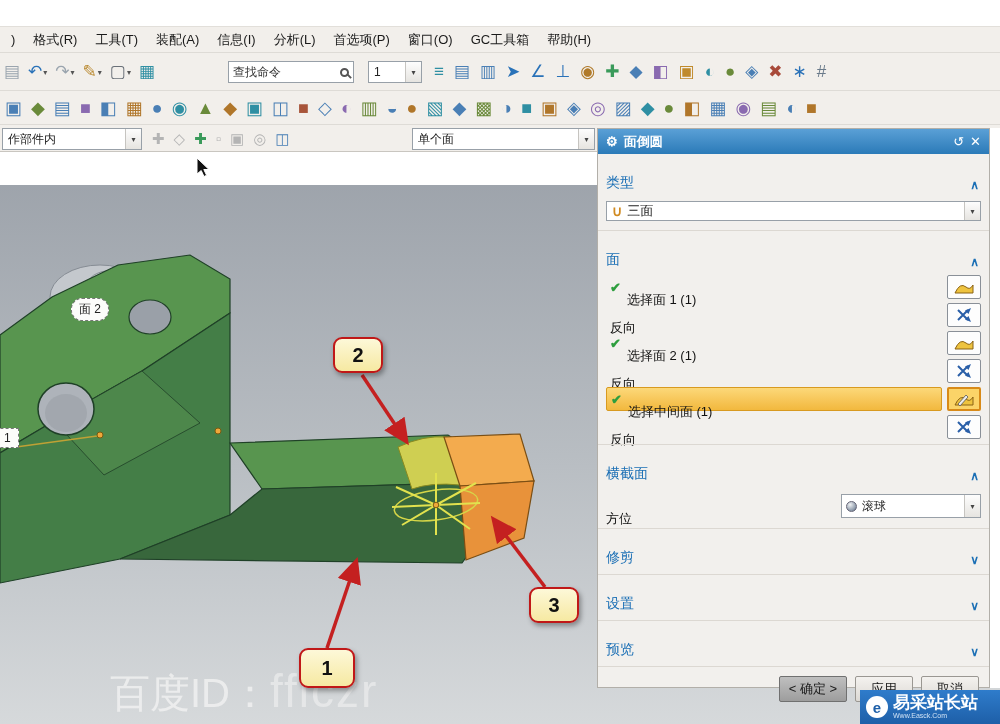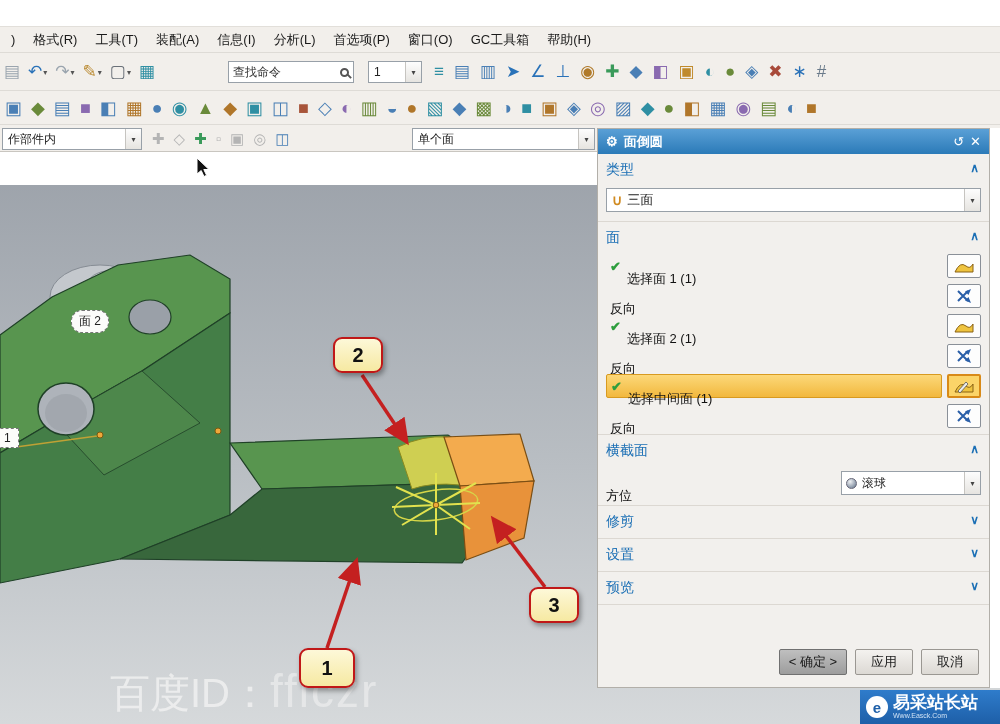--- a/index.html
+++ b/index.html
@@ -58,21 +58,21 @@
   .b2 { left:333px; top:185px; }
   .b3 { left:529px; top:435px; }
 
   
   .panel { position:absolute; top:128px; left:597px; width:393px; height:560px; background:#f2f0ed;
            border:1px solid #b2afa9; z-index:10; display:flex; flex-direction:column; }
   .panel-h { height:25px; flex:none; display:flex; align-items:center; gap:6px; padding:0 8px;
              background:linear-gradient(180deg,#5aa0d6,#2b7ab8); color:#fff; font-size:13px; font-weight:bold; }
   .panel-h .spacer { flex:1; }
   .ph-btn { color:#fff; font-size:13px; font-weight:normal; cursor:default; }
-  .sec-h { display:flex; justify-content:space-between; align-items:flex-start; padding:7px 10px 4px 8px; color:#1b6fb5; font-size:14px; }
+  .sec-h { display:flex; justify-content:space-between; align-items:flex-end; padding:20px 10px 4px 8px; color:#1b6fb5; font-size:14px; }
   .chev { font-weight:bold; font-size:12px; color:#1b6fb5; }
   .divider { border-top:1px solid #dcd8d2; margin:3px 0 0 0; }
   .pcombo { margin:5px 8px 6px 8px; height:24px; }
   .pcombo .ct { font-size:13px; display:flex; align-items:center; gap:5px; }
   .u-icon { color:#d08a20; font-weight:bold; font-size:14px; }
   .prow { display:flex; align-items:center; gap:5px; padding:2px 8px; height:30px; }
   .rowbody { flex:1; display:flex; align-items:center; gap:6px; height:24px; padding:0 4px; }
   .prow.sel .rowbody { background:linear-gradient(#fcd879,#f2b83e); border:1px solid #d89a20; border-radius:2px; }
   .chk { color:#2e9e3e; font-size:13px; font-weight:bold; }
   .plbl { font-size:13px; color:#111; white-space:nowrap;margin-top:25px; }
@@ -283,21 +283,21 @@
       <circle cx="100" cy="250" r="3" fill="#f0a83a" stroke="#7a5a10"></circle>
       <circle cx="218" cy="246" r="3" fill="#f0a83a" stroke="#7a5a10"></circle>
 
       <g stroke="#c42020" stroke-width="3.5" fill="none">
         <line x1="362" y1="190" x2="406" y2="256" marker-end="url(#ah)"></line>
         <line x1="327" y1="463" x2="356" y2="377" marker-end="url(#ah)"></line>
         <line x1="545" y1="402" x2="494" y2="335" marker-end="url(#ah)"></line>
       </g>
     </svg>
 
-    <div class="ftag" style="left:71px; top:158px;border-radius:11px;">
+    <div class="ftag" style="left:71px; top:146px;border-radius:11px;">
       <span>面 2</span>
     </div>
     <div class="ftag" style="left:-10px; top:276px;">
       <span>i 1</span>
     </div>
 
     <div class="balloon b1">
       <span>1</span>
     </div>
     <div class="balloon b2">

